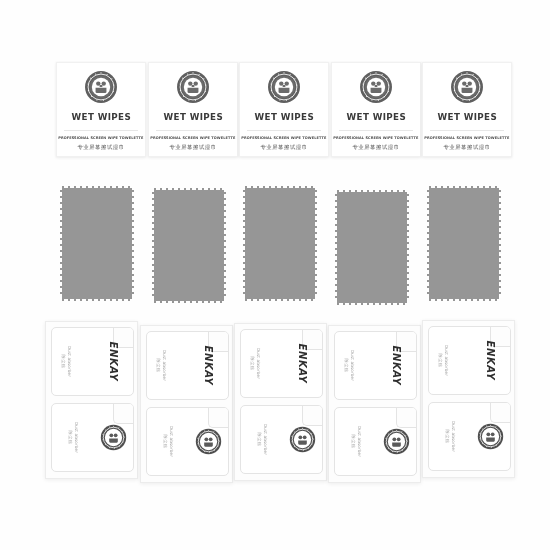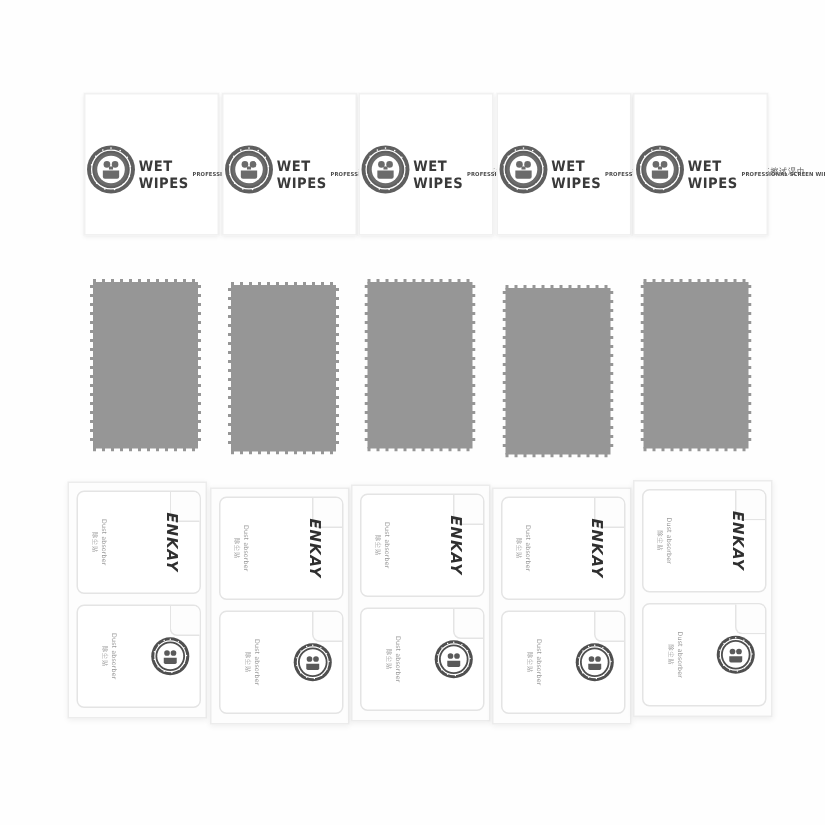--- a/index.html
+++ b/index.html
@@ -24,20 +24,21 @@
   }
   .wipe{
     position:absolute;
     top:0;
     width:90px;height:95px;
     background:#ffffff;
     border:1px solid #f1f1f1;
     box-shadow:0 1px 3px rgba(0,0,0,0.07), 0 0 0 0.5px rgba(0,0,0,0.02);
     box-sizing:border-box;
     display:flex;
+    flex-direction:column;
     align-items:center;
     padding-top:7px;
   }
   .wipe-seal{
     width:34px;height:34px;
     flex:0 0 auto;
   }
   .wipe-title{
     margin-top:7px;
     font-size:9.5px;

